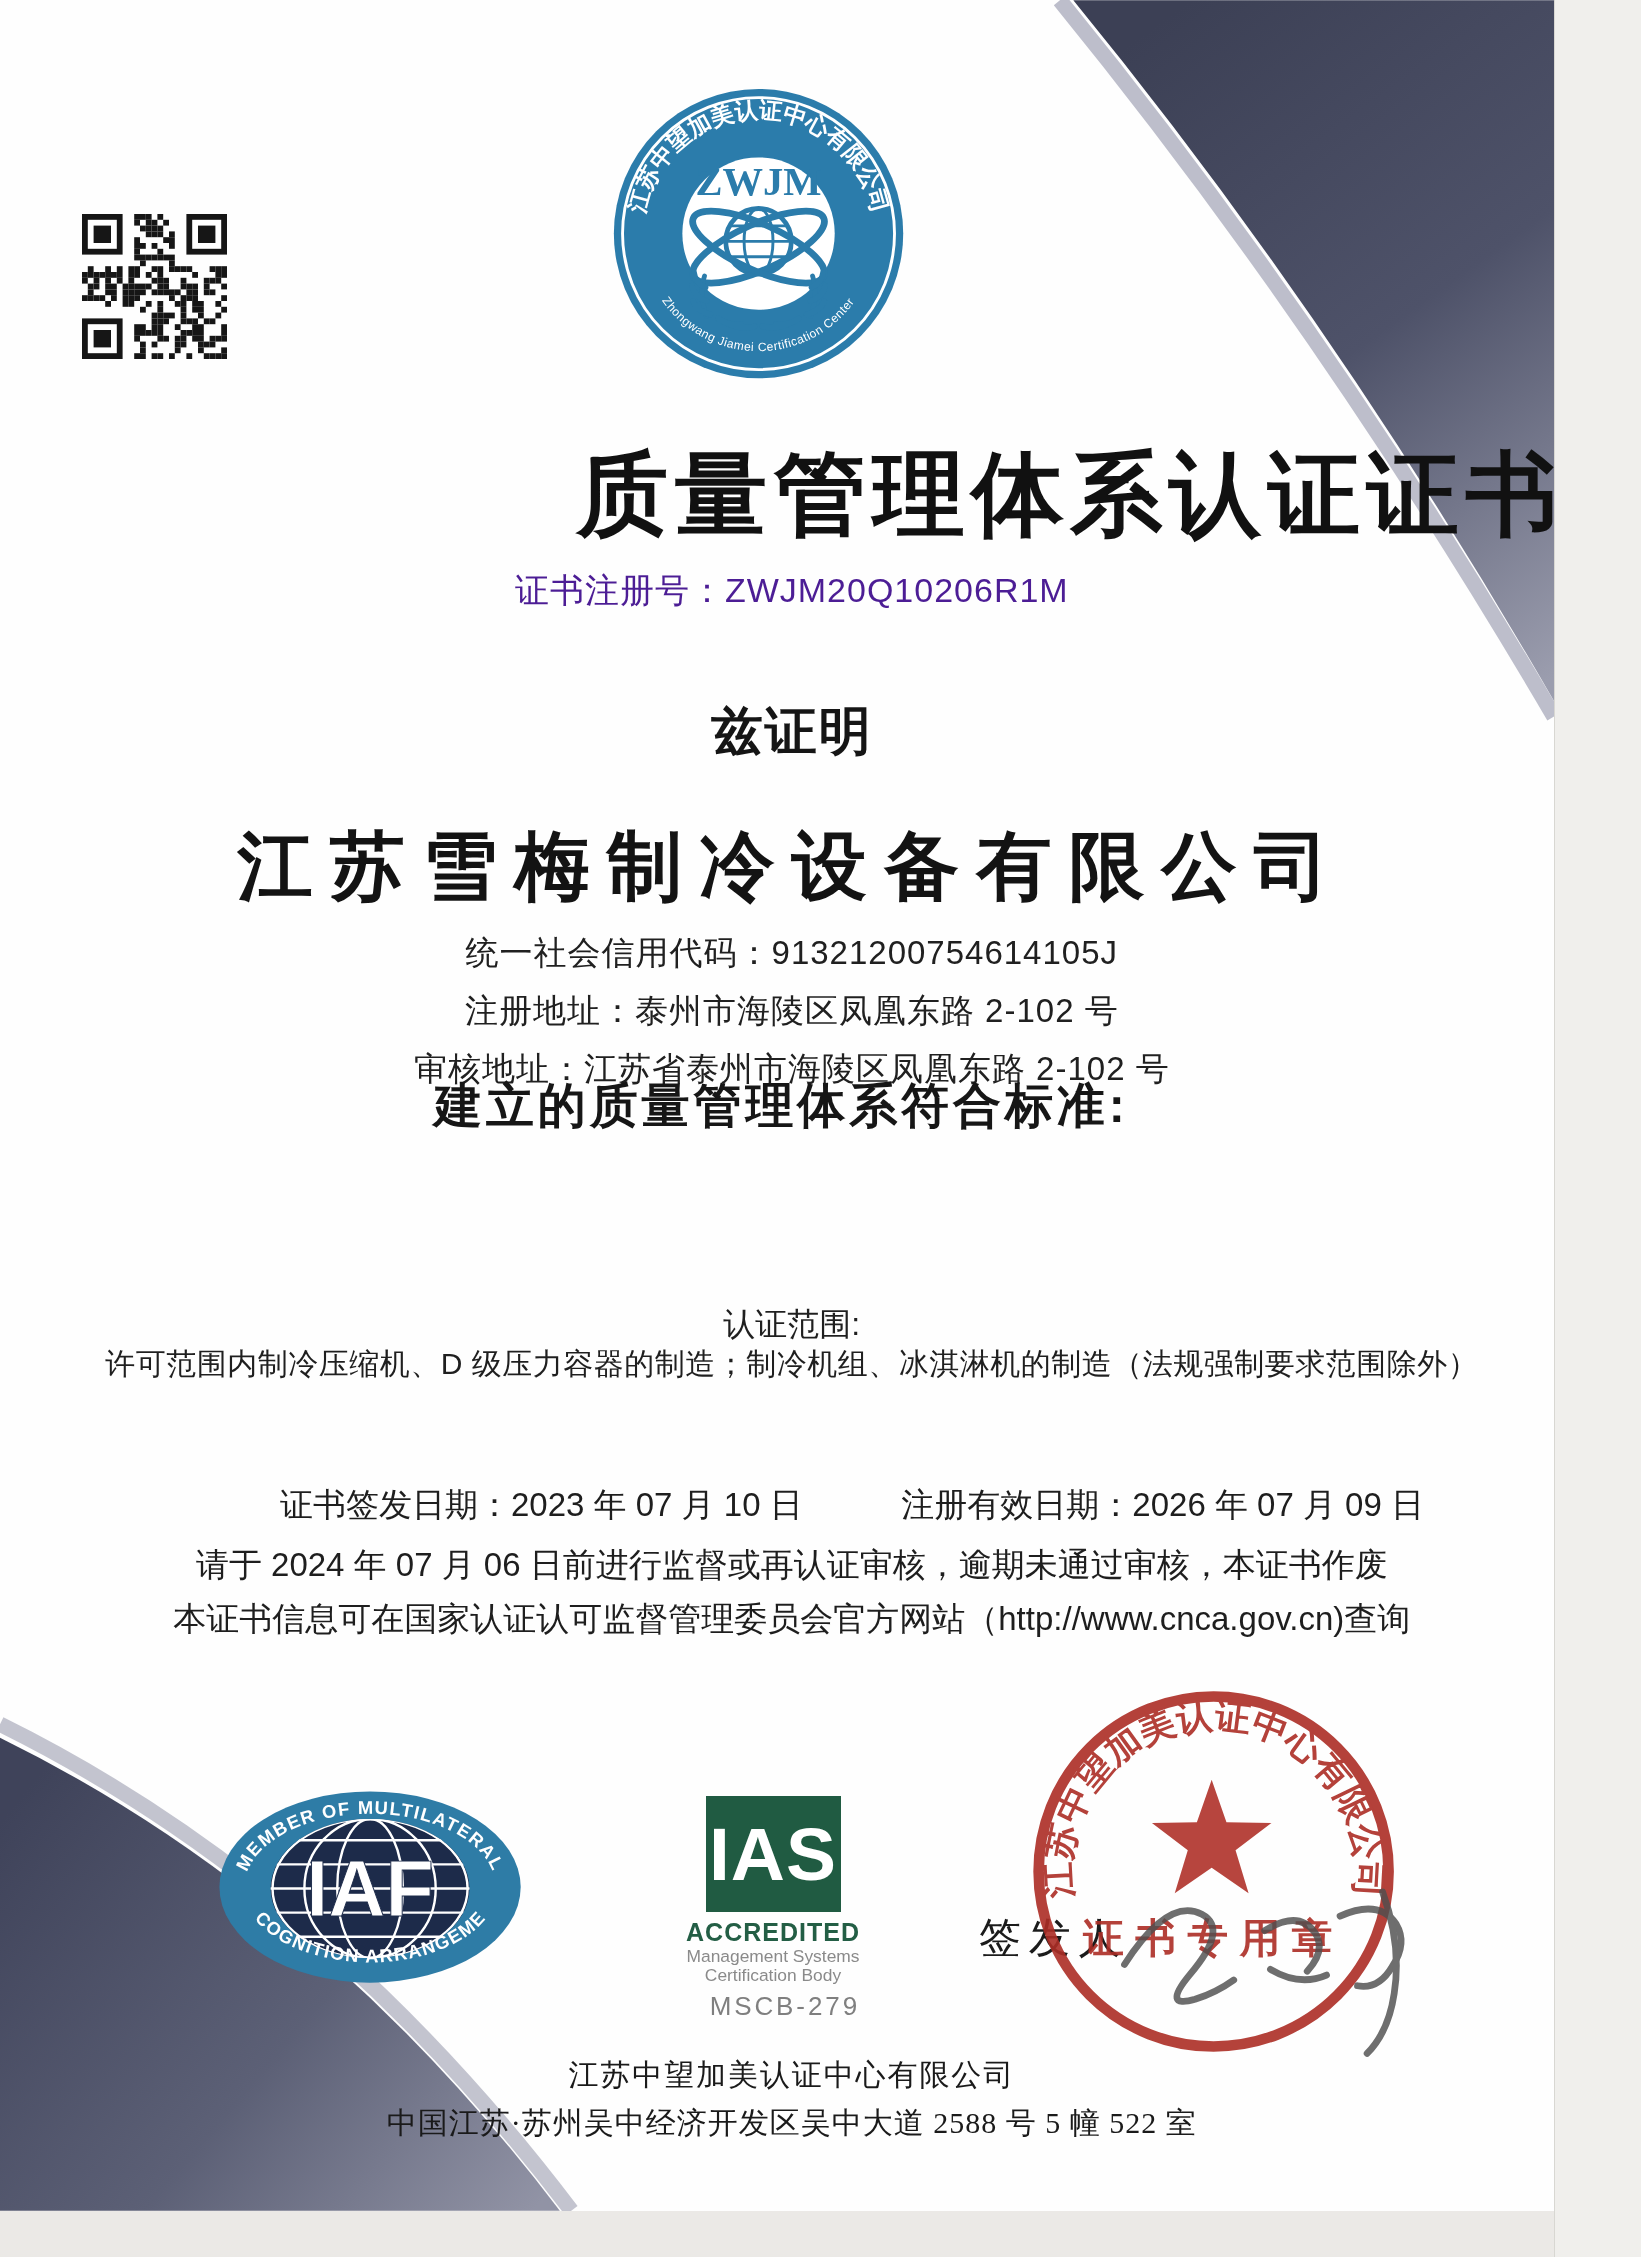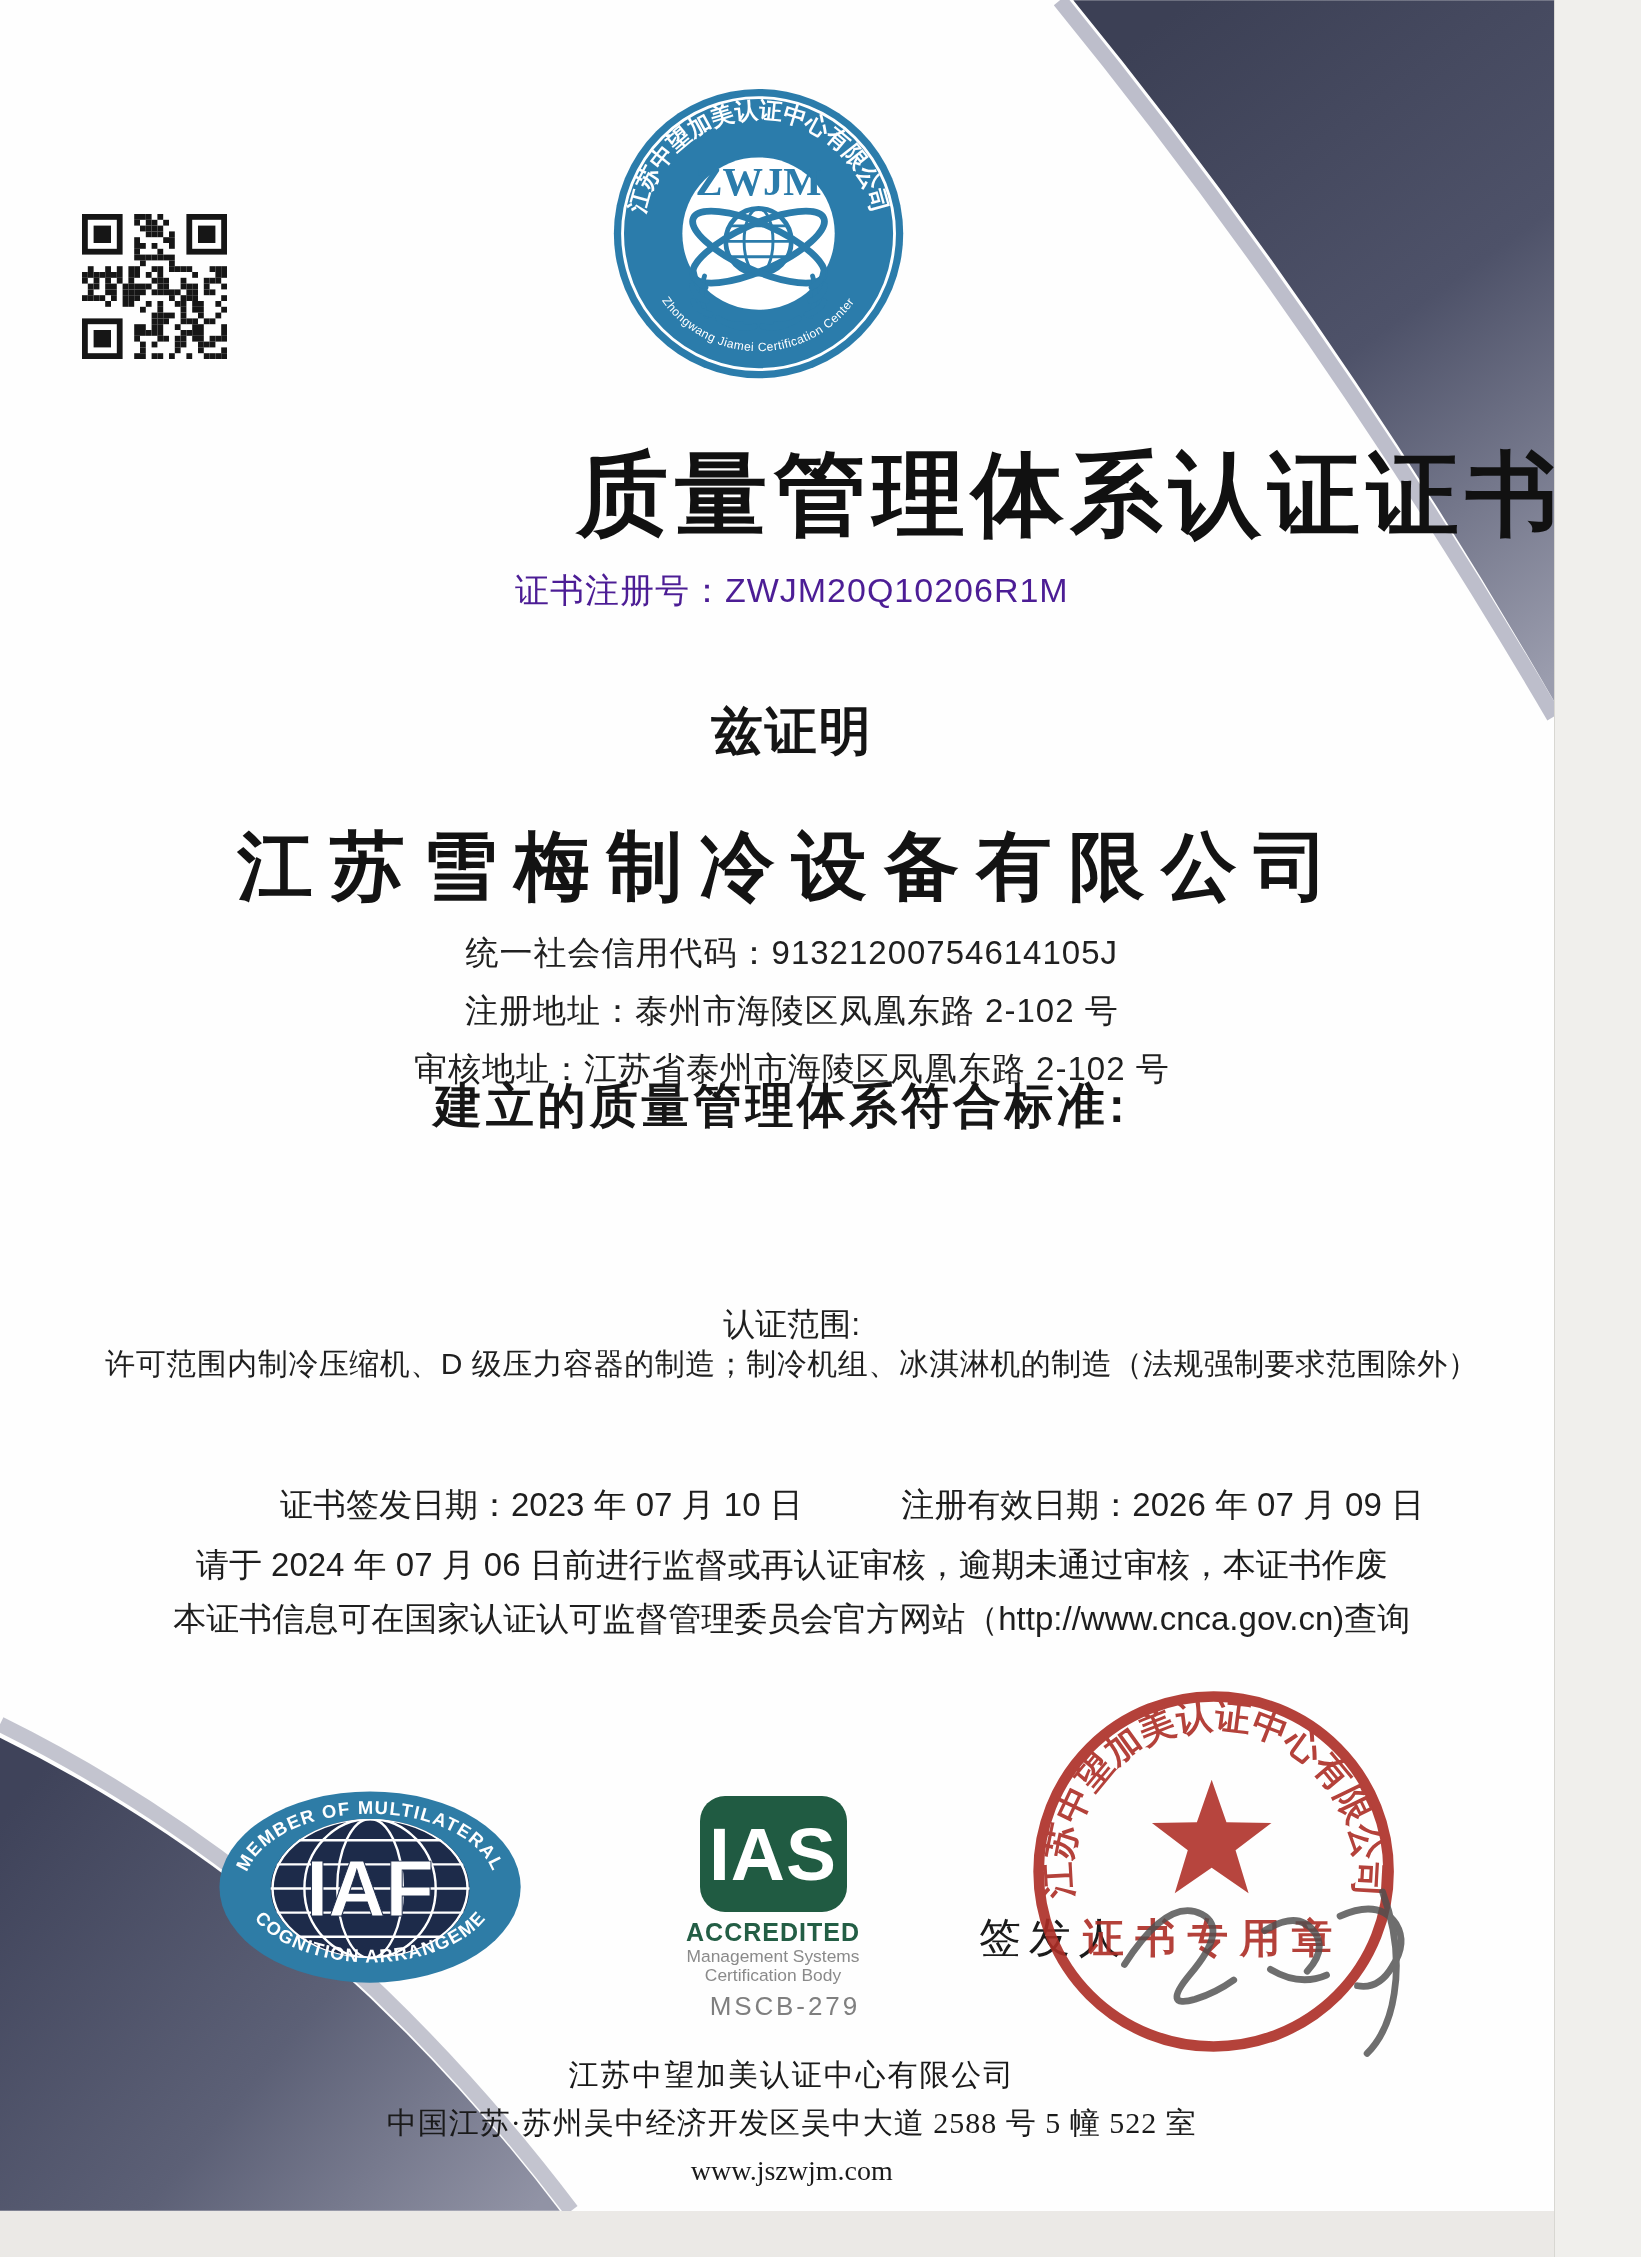--- a/index.html
+++ b/index.html
@@ -17,21 +17,21 @@
   .company{font-size:75px;font-weight:bold;letter-spacing:17.4px;color:#131313;white-space:nowrap;}
   .infoline{font-size:33px;color:#202020;letter-spacing:1px;}
   .std-block{position:absolute;left:434px;top:1074px;text-align:left;}
   .std-h{font-size:48px;font-weight:bold;letter-spacing:3.9px;color:#161616;}
   .std-v{margin-top:25px;font-family:"Liberation Serif","DejaVu Serif",serif;font-weight:900;font-size:58px;letter-spacing:1px;color:#0f0f0f;}
   .scope-h{font-size:32px;color:#1f1f1f;}
   .scope-t{font-size:30px;color:#1f1f1f;letter-spacing:0.5px;white-space:nowrap;}
   .dates-row{position:absolute;left:280px;top:1483px;width:1144px;display:flex;justify-content:space-between;font-size:33px;color:#1e1e1e;}
   .note{font-size:33px;color:#1e1e1e;}
   .ias-block{position:absolute;left:686px;top:1796px;width:174px;text-align:center;}
-  .ias-square{width:147px;height:116px;margin:0 auto;background:#205b42;display:flex;align-items:center;justify-content:center;border-radius:25px;}
+  .ias-square{width:135px;height:116px;margin:0 auto;background:#205b42;display:flex;align-items:center;justify-content:center;}
   .ias-acronym{color:#fff;font-weight:800;font-size:75px;letter-spacing:1px;line-height:1;}
   .ias-accredited{margin-top:5.8px;color:#235e45;font-weight:800;font-size:25px;letter-spacing:1px;}
   .ias-sub{color:#8a8a8a;font-size:17.4px;line-height:19.3px;}
   .ias-code{margin-top:5.8px;color:#7f7f7f;font-size:26px;letter-spacing:2.9px;text-align:right;}
   .issuer{position:absolute;left:979px;top:1910px;font-size:42px;letter-spacing:7.7px;color:#1b1b1b;}
   .footer{font-family:"Liberation Serif","DejaVu Serif",serif;color:#1a1a1a;}
   .f1{font-size:30px;letter-spacing:1.9px;}
   .f2{font-size:30px;letter-spacing:1px;}
   .f3{font-size:28px;}
   svg{overflow:visible;}
@@ -401,19 +401,18 @@
         <path d="M45,105 q45,-70 80,-52 q28,15 -12,62 q-30,36 5,26 q22,-7 40,-20"></path>
         <path d="M190,70 q35,-22 52,2 q12,18 -8,40"></path>
         <path d="M196,110 q30,18 58,6"></path>
         <path d="M268,55 q40,-18 58,8 q12,20 -4,44 q-14,24 -36,20"></path>
         <path d="M312,30 q20,55 12,105 q-6,40 -28,62"></path>
       </g>
     </svg>
 
     <div class="centerline footer f1" style="top:2055px;">江苏中望加美认证中心有限公司</div>
     <div class="centerline footer f2" style="top:2103px;">中国江苏·苏州吴中经济开发区吴中大道 2588 号 5 幢 522 室</div>
-    <div class="centerline footer f3" style="top:2155px;">www.jszwjm.com</div>
 
   </div>
 
   <div class="scan-strip-right"></div>
 </div>
 
 
 </body></html>

